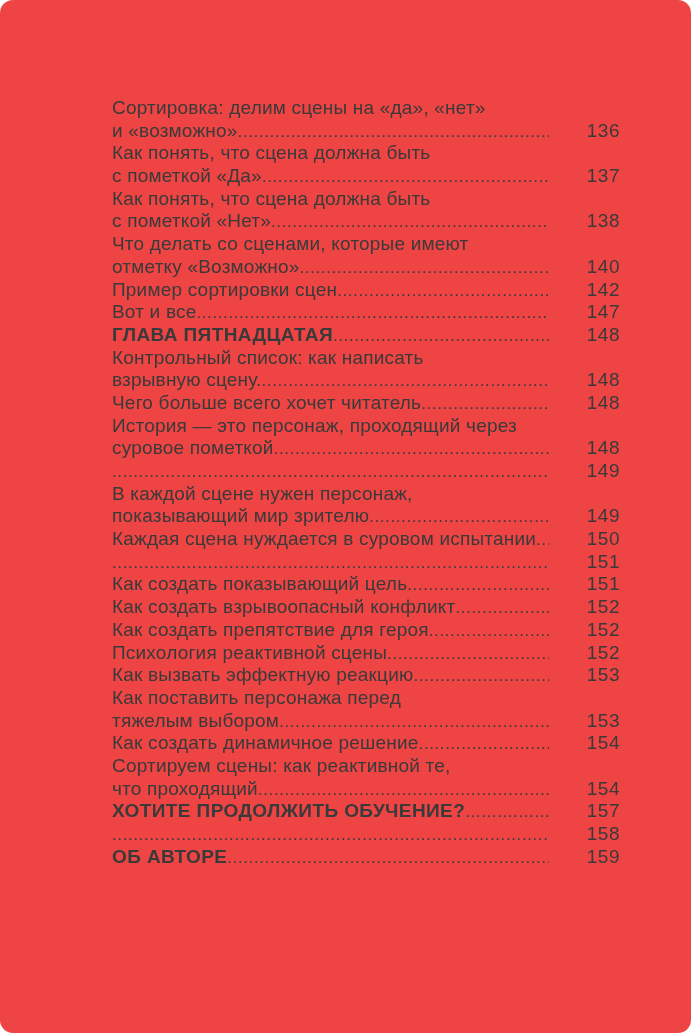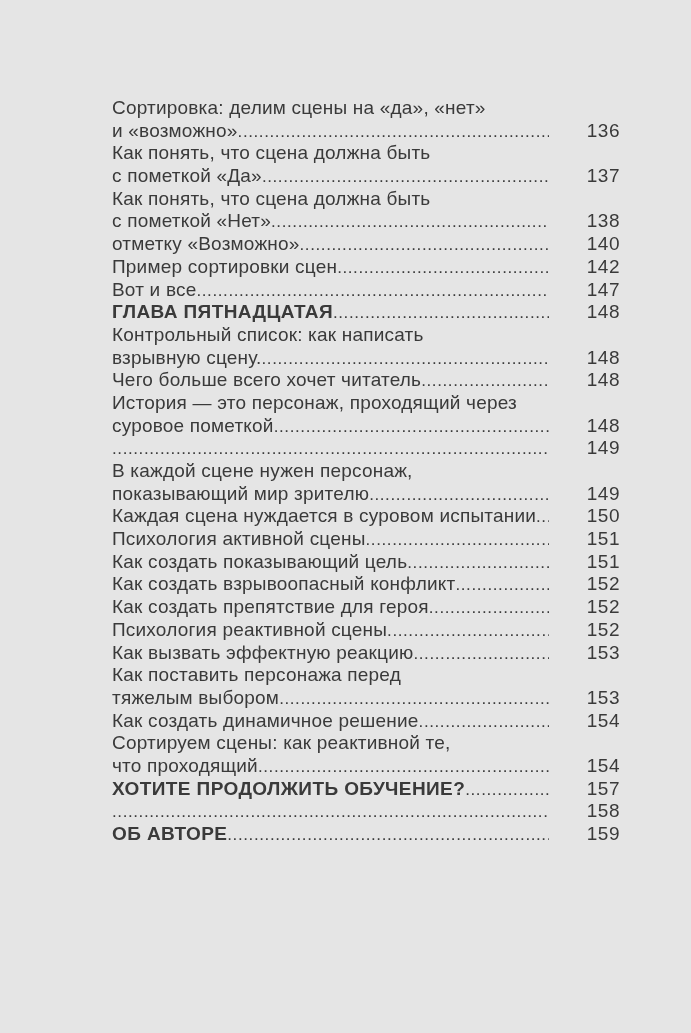--- a/index.html
+++ b/index.html
@@ -4,24 +4,25 @@
 <style>
   html, body {
     margin: 0;
     padding: 0;
     background: #ffffff;
   }
   .page {
     position: relative;
     width: 691px;
     height: 1033px;
-    background: #e5e5e5;
+    background: #ef4444;
     overflow: hidden;
     font-family: "Liberation Sans", "DejaVu Sans", sans-serif;
     color: #3a3a3a;
+    border-radius: 13px;
   }
   .toc {
     position: absolute;
     top: 97px;
     left: 112px;
     width: 508px;
   }
   .line {
     display: flex;
     align-items: baseline;
@@ -87,20 +88,23 @@
           <span class="t">Как понять, что сцена должна быть</span>
         </div>
         <div class="line">
           <span class="t">с  пометкой  «Нет»</span>
           <span class="dots">........................................................................................................................................................................................................</span>
           <span class="pg">138</span>
         </div>
       </div>
       <div class="entry">
         <div class="line">
+          <span class="t">Что делать со сценами, которые имеют</span>
+        </div>
+        <div class="line">
           <span class="t">отметку  «Возможно»</span>
           <span class="dots">........................................................................................................................................................................................................</span>
           <span class="pg">140</span>
         </div>
       </div>
       <div class="entry">
         <div class="line">
           <span class="t">Пример  сортировки  сцен</span>
           <span class="dots">........................................................................................................................................................................................................</span>
           <span class="pg">142</span>
@@ -165,21 +169,20 @@
       </div>
       <div class="entry">
         <div class="line">
           <span class="t">Каждая сцена нуждается в суровом испытании</span>
           <span class="dots">........................................................................................................................................................................................................</span>
           <span class="pg">150</span>
         </div>
       </div>
       <div class="entry">
         <div class="line">
-          <span class="t">Психология активной сцены</span>
           <span class="dots">........................................................................................................................................................................................................</span>
           <span class="pg">151</span>
         </div>
       </div>
       <div class="entry">
         <div class="line">
           <span class="t">Как создать показывающий цель</span>
           <span class="dots">........................................................................................................................................................................................................</span>
           <span class="pg">151</span>
         </div>

